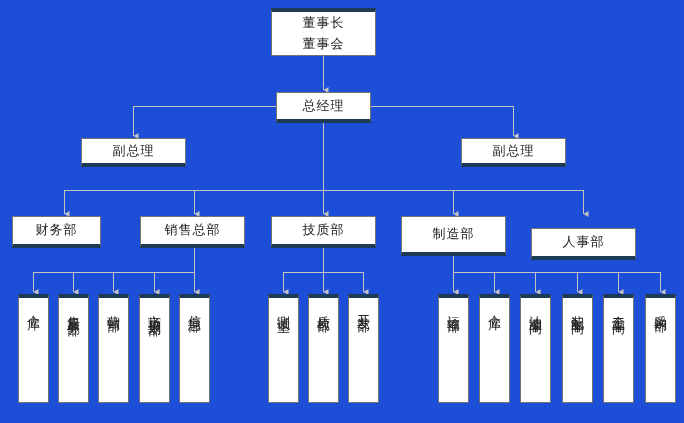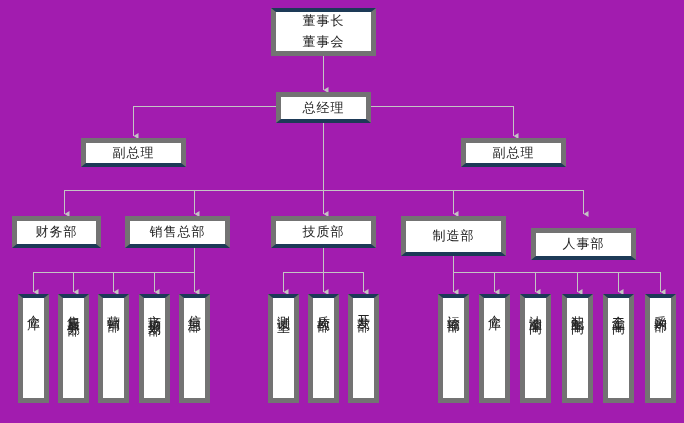--- a/index.html
+++ b/index.html
@@ -8,36 +8,36 @@
     padding: 0;
     background: #ffffff;
   }
   body {
     font-family: "DejaVu Sans", "Liberation Sans", sans-serif;
   }
   #chart-root {
     position: relative;
     width: 684px;
     height: 423px;
-    background: #a21caf;
+    background: #1d4ed8;
     overflow: hidden;
   }
   #connector-layer {
     position: absolute;
     left: 0;
     top: 0;
     width: 684px;
     height: 423px;
     pointer-events: none;
   }
   .node {
     position: absolute;
     box-sizing: border-box;
     background: #ffffff;
-    border: 5px solid #737373;
+    border: 1px solid #737373;
     display: flex;
     align-items: center;
     justify-content: center;
     color: #222222;
     z-index: 2;
   }
   
   .node.accent-top {
     border-top: 4px solid #1d3a57;
   }
@@ -132,21 +132,21 @@
   <div class="node accent-bottom" style="left:81px; top:138px; width:105px; height:29px;">
     <span class="node-label">副总理</span>
   </div>
   <div class="node accent-bottom" style="left:461px; top:138px; width:105px; height:29px;">
     <span class="node-label">副总理</span>
   </div>
 
   <div class="node accent-bottom" style="left:12px; top:216px; width:89px; height:32px;">
     <span class="node-label">财务部</span>
   </div>
-  <div class="node accent-bottom" style="left:125px; top:216px; width:105px; height:32px;">
+  <div class="node accent-bottom" style="left:140px; top:216px; width:105px; height:32px;">
     <span class="node-label">销售总部</span>
   </div>
   <div class="node accent-bottom" style="left:271px; top:216px; width:105px; height:32px;">
     <span class="node-label">技质部</span>
   </div>
   <div class="node accent-bottom" style="left:401px; top:216px; width:105px; height:40px;">
     <span class="node-label">制造部</span>
   </div>
   <div class="node accent-bottom" style="left:531px; top:216px; width:105px; height:32px;margin-top:12px;">
     <span class="node-label">人事部</span>

